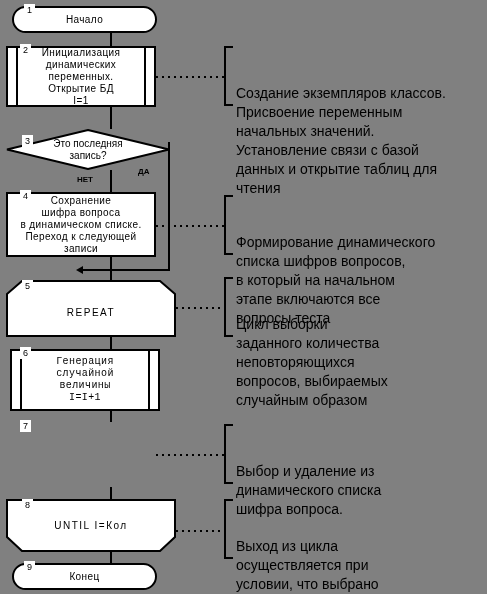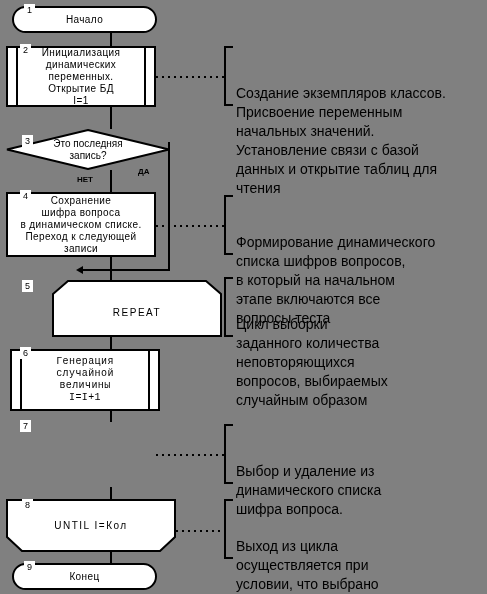--- a/index.html
+++ b/index.html
@@ -198,21 +198,21 @@
 
   <div class="node" style="left:6px; top:192px; width:150px; height:65px;">
     <span class="txt">Сохранение
 шифра вопроса
 в динамическом списке.
 Переход к следующей
 записи</span>
   </div>
   <div class="num" style="left:20px; top:190px;">4</div>
 
-  <div class="chamfer" style="left:6px; top:280px; width:170px; height:64px;margin-left:46px;">
+  <div class="chamfer" style="left:6px; top:280px; width:170px; height:64px;">
     <svg viewBox="0 0 170 57" preserveAspectRatio="none">
       <polygon points="1,14 16,1 154,1 169,14 169,56 1,56" fill="#ffffff" stroke="#000000" stroke-width="2"></polygon>
     </svg>
     <span class="txt">REPEAT</span>
   </div>
   <div class="num" style="left:22px; top:280px;">5</div>
 
   <div class="node predef" style="left:10px; top:349px; width:150px; height:62px;font-family:Liberation Mono, monospace;">
     <span class="txt">Генерация
 случайной

